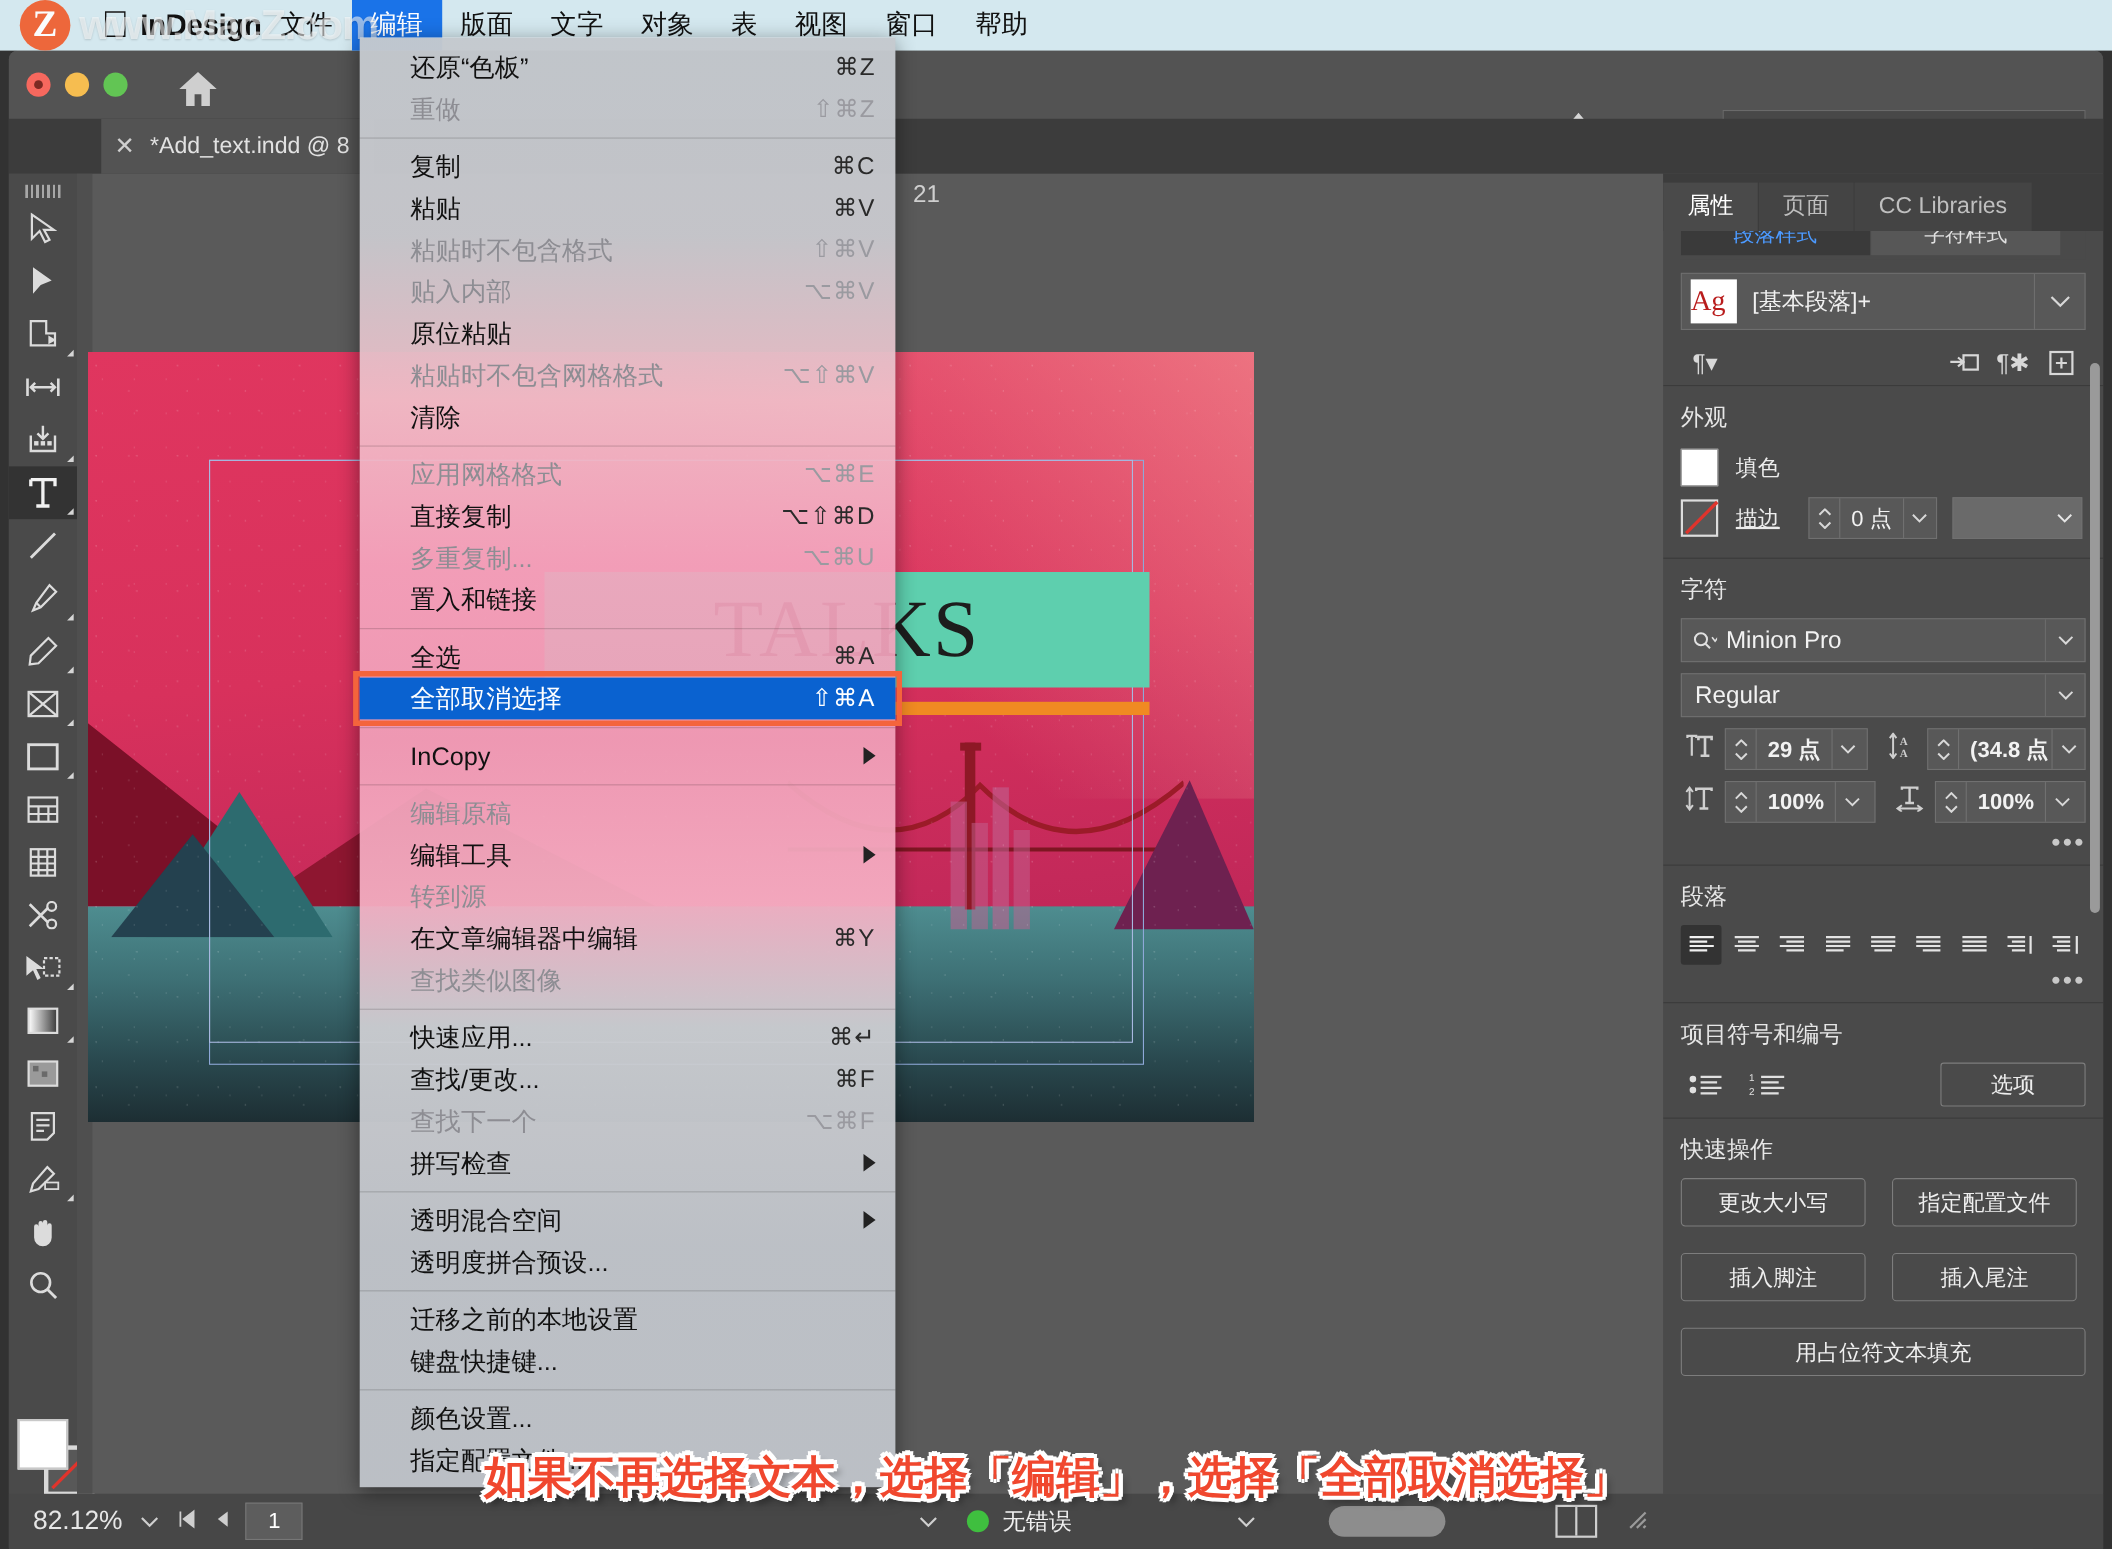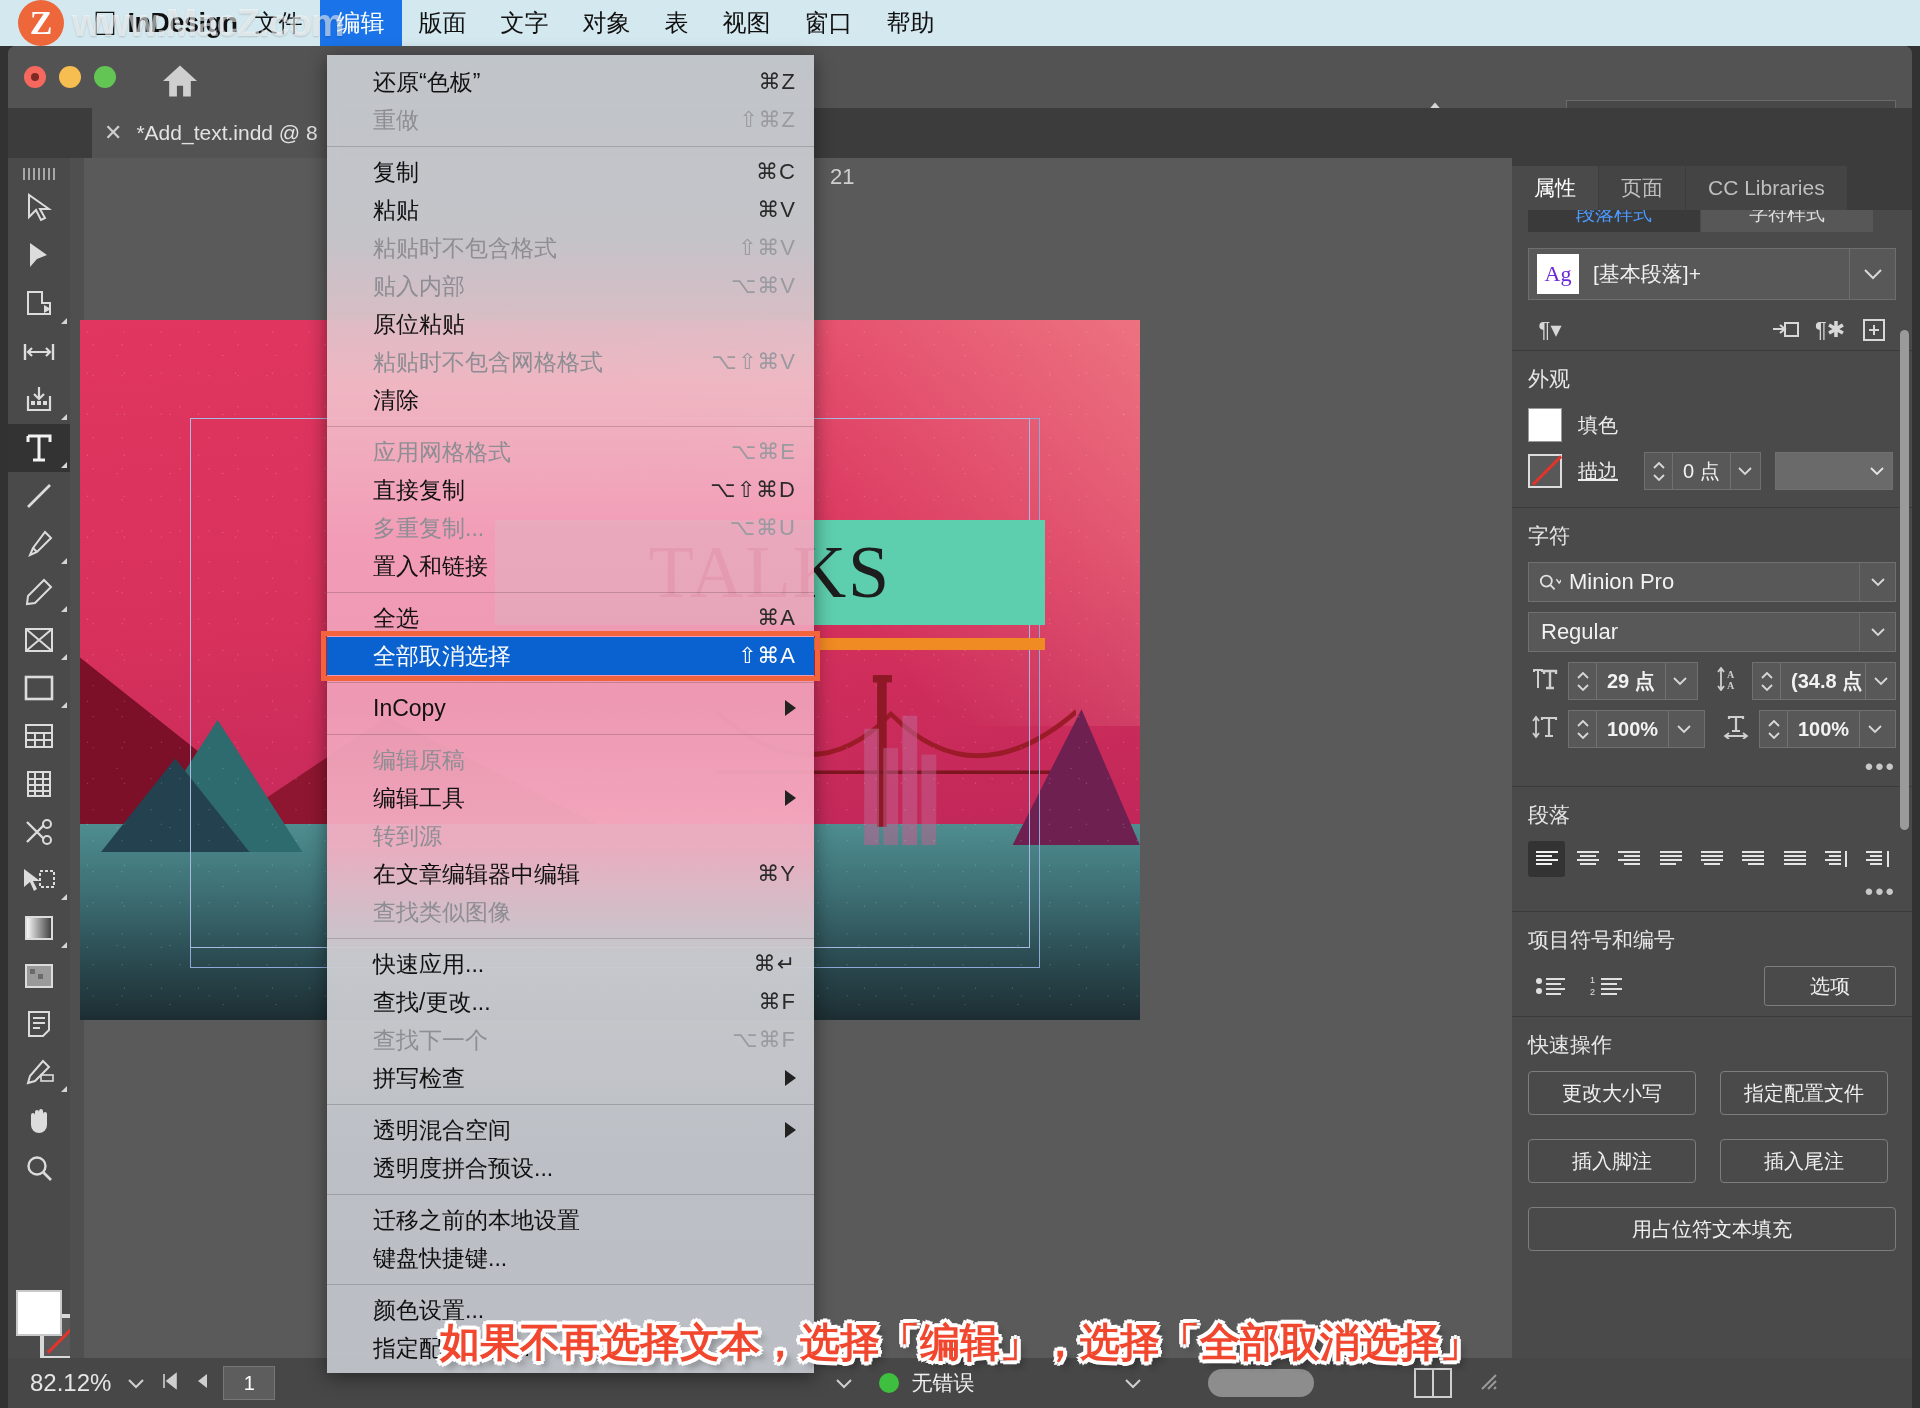--- a/index.html
+++ b/index.html
@@ -107,22 +107,22 @@
   .rbody { position:absolute; top:52px; left:0; right:0; bottom:0; overflow:hidden; }
 
   .style-tabs { height:26px; background:#4a4a4a; position:relative; overflow:hidden; margin:0 16px; }
   .style-tabs .st { position:absolute; top:-14px; height:36px; line-height:36px; font-size:19px;
      text-align:center; }
   .st1 { left:0; width:172px; background:#3a3a3a; color:#4c9aff; }
   .st2 { left:173px; width:172px; background:#575757; color:#e0e0e0; }
 
   .pstyle-row { margin:12px 16px 0; height:52px; background:#585858; border:1px solid #6e6e6e;
       display:flex; align-items:center; }
-  .ag { width:42px;height:40px; background:#fff; color:#6d28d9; margin-left:8px;
-      font-family:"Liberation Serif",serif; font-size:22px; text-align:center; line-height:40px; }
+  .ag { width:42px;height:40px; background:#fff; color:#b91c1c; margin-left:8px;
+      font-family:"Liberation Serif",serif; font-size:26px; line-height:40px; }
   .ps-name { margin-left:14px; font-size:21px; color:#f0f0f0; flex:1; }
   .caret-box { width:46px; height:50px; border-left:1px solid #6e6e6e;
       display:flex;align-items:center;justify-content:center; }
 
   .icon-row { margin:10px 16px 0; height:40px; display:flex; align-items:center; }
   .icon-row .spacer { flex:1; }
   .ir-ico { width:44px; height:36px; display:flex;align-items:center;justify-content:center;
      color:#d8d8d8; font-size:22px; }
 
   .sec { border-top:1px solid #3b3b3b; padding:14px 16px 10px; }
@@ -181,21 +181,21 @@
      color:#fff; font-size:20px; display:flex;align-items:center;justify-content:center; }
   .sb-err { display:flex; align-items:center; gap:12px; margin-left:26px; }
   .errdot { width:20px;height:20px;border-radius:50%; background:#3fbf3f; }
   .sb-text { font-size:21px; color:#f0f0f0; }
   .sb-pill { width:106px;height:28px;border-radius:14px; background:#8d8d8d; }
   .sb-spread { width:38px;height:30px; border:2px solid #cfcfcf; display:flex; }
   .sb-spread i { flex:1; border-right:2px solid #cfcfcf; }
   .sb-spread i:last-child{ border-right:none; }
 
   
-  .menu { position:absolute; left:327px; top:55px; width:487px; z-index:80;
+  .menu { position:absolute; left:327px; top:34px; width:487px; z-index:80;
      box-shadow:0 4px 18px rgba(0,0,0,.45);
      background:linear-gradient(to bottom,
         rgba(196,201,206,.97) 0px,
         rgba(200,200,205,.96) 180px,
         rgba(240,190,200,.94) 330px,
         rgba(244,165,190,.93) 480px,
         rgba(240,160,185,.93) 640px,
         rgba(246,176,196,.93) 790px,
         rgba(205,206,210,.95) 900px,
         rgba(192,196,202,.96) 1100px,

